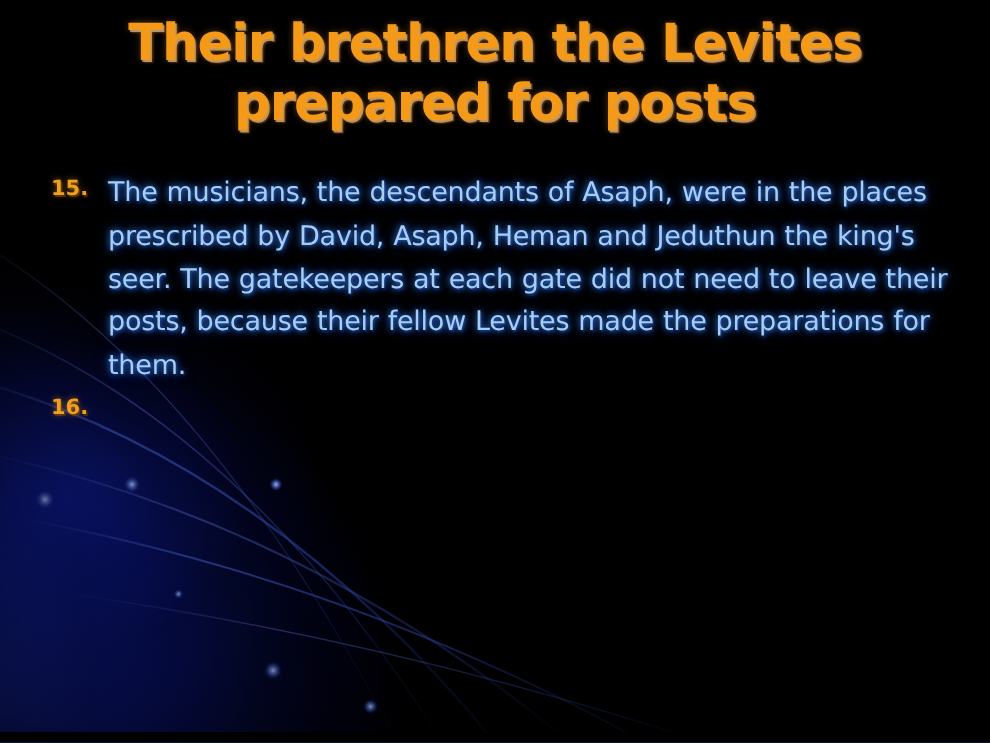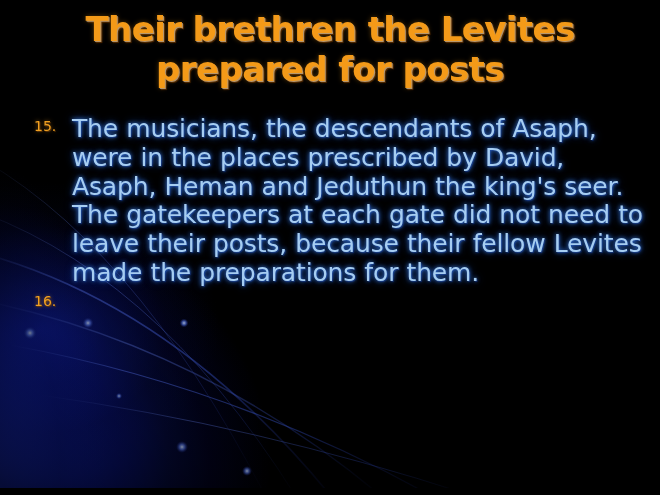--- a/index.html
+++ b/index.html
@@ -117,31 +117,31 @@
     padding-left: 72px;
     padding-right: 14px;
   }
   .verse + .verse { margin-top: 2px; padding-left: 17px; }
 
   .verse-num {
     position: absolute;
     left: 34px;
     top: 3px;
     font-family: "DejaVu Sans", sans-serif;
-    font-weight: normal;
+    font-weight: bold;
     font-size: 14px;
     color: #F0A021;
     text-shadow:
        0 0 4px rgba(255,170,40,0.55),
        1px 1px 0 rgba(90,45,0,0.7);
   }
 
   .verse-text {
     font-family: "DejaVu Sans", sans-serif;
-    font-size: 25px;
+    font-size: 18px;
     line-height: 28.8px;
     color: #A6CDF2;
     text-shadow:
        0 0 4px rgba(60,130,235,0.95),
        0 0 9px rgba(30,90,210,0.75),
        1px 1px 1px rgba(10,30,90,0.8);
     text-indent: 28px;
     letter-spacing: -0.15px;
     word-spacing: 0.4px;
   }

